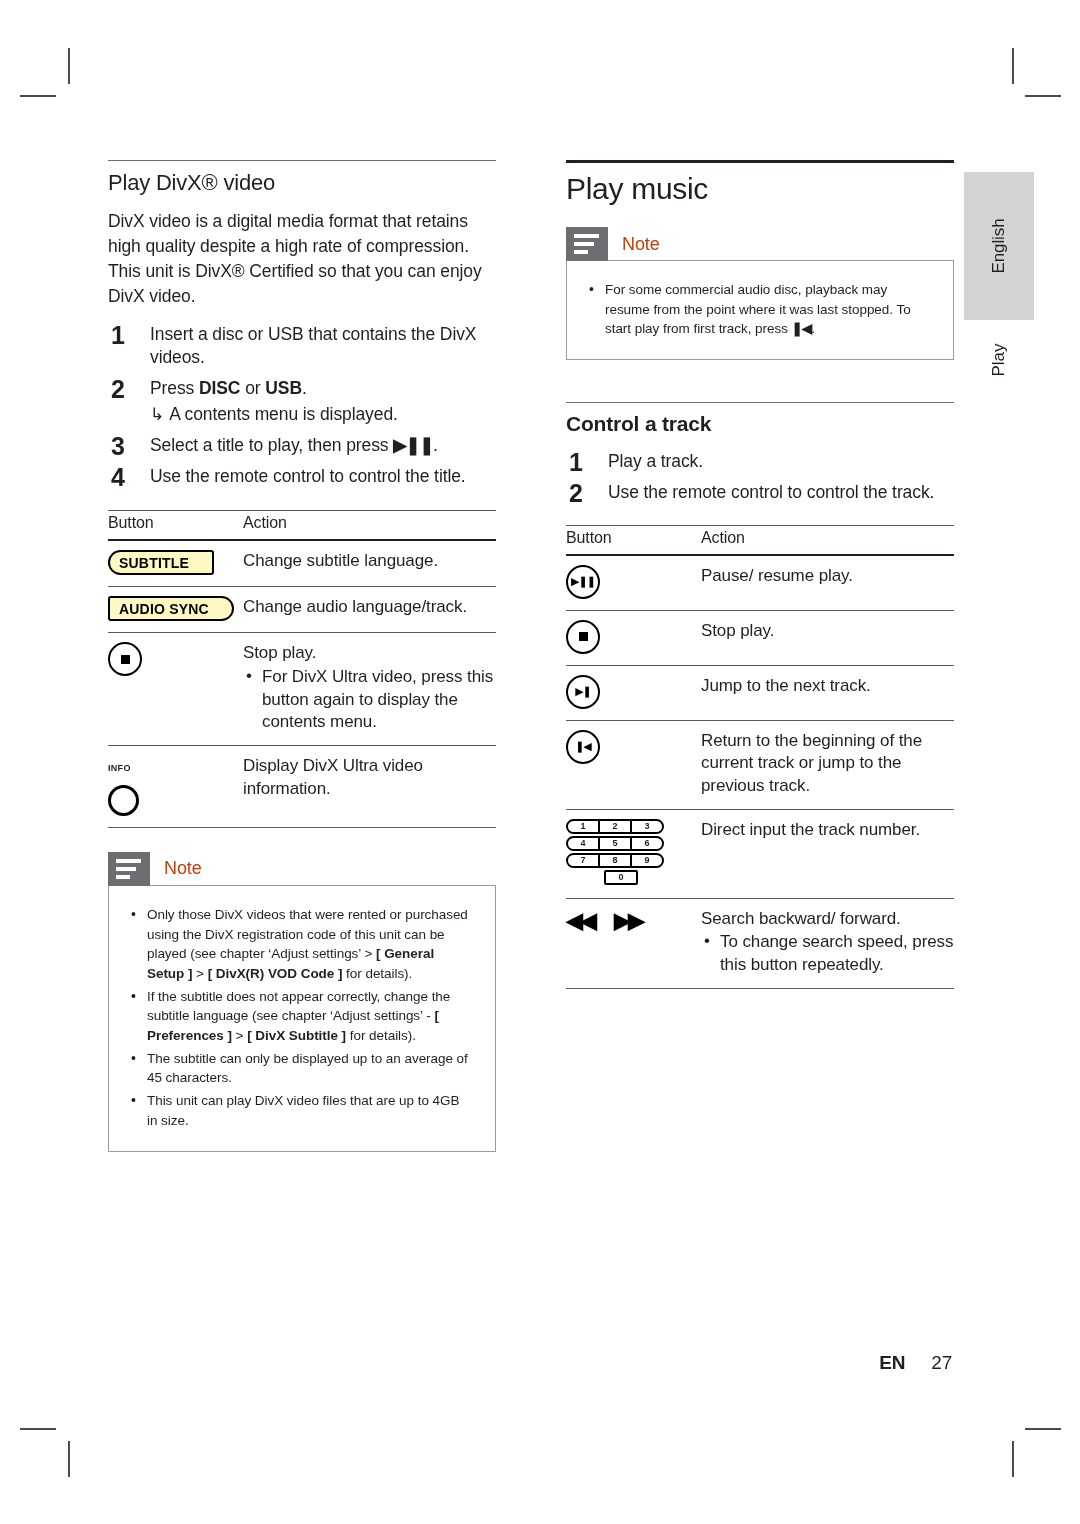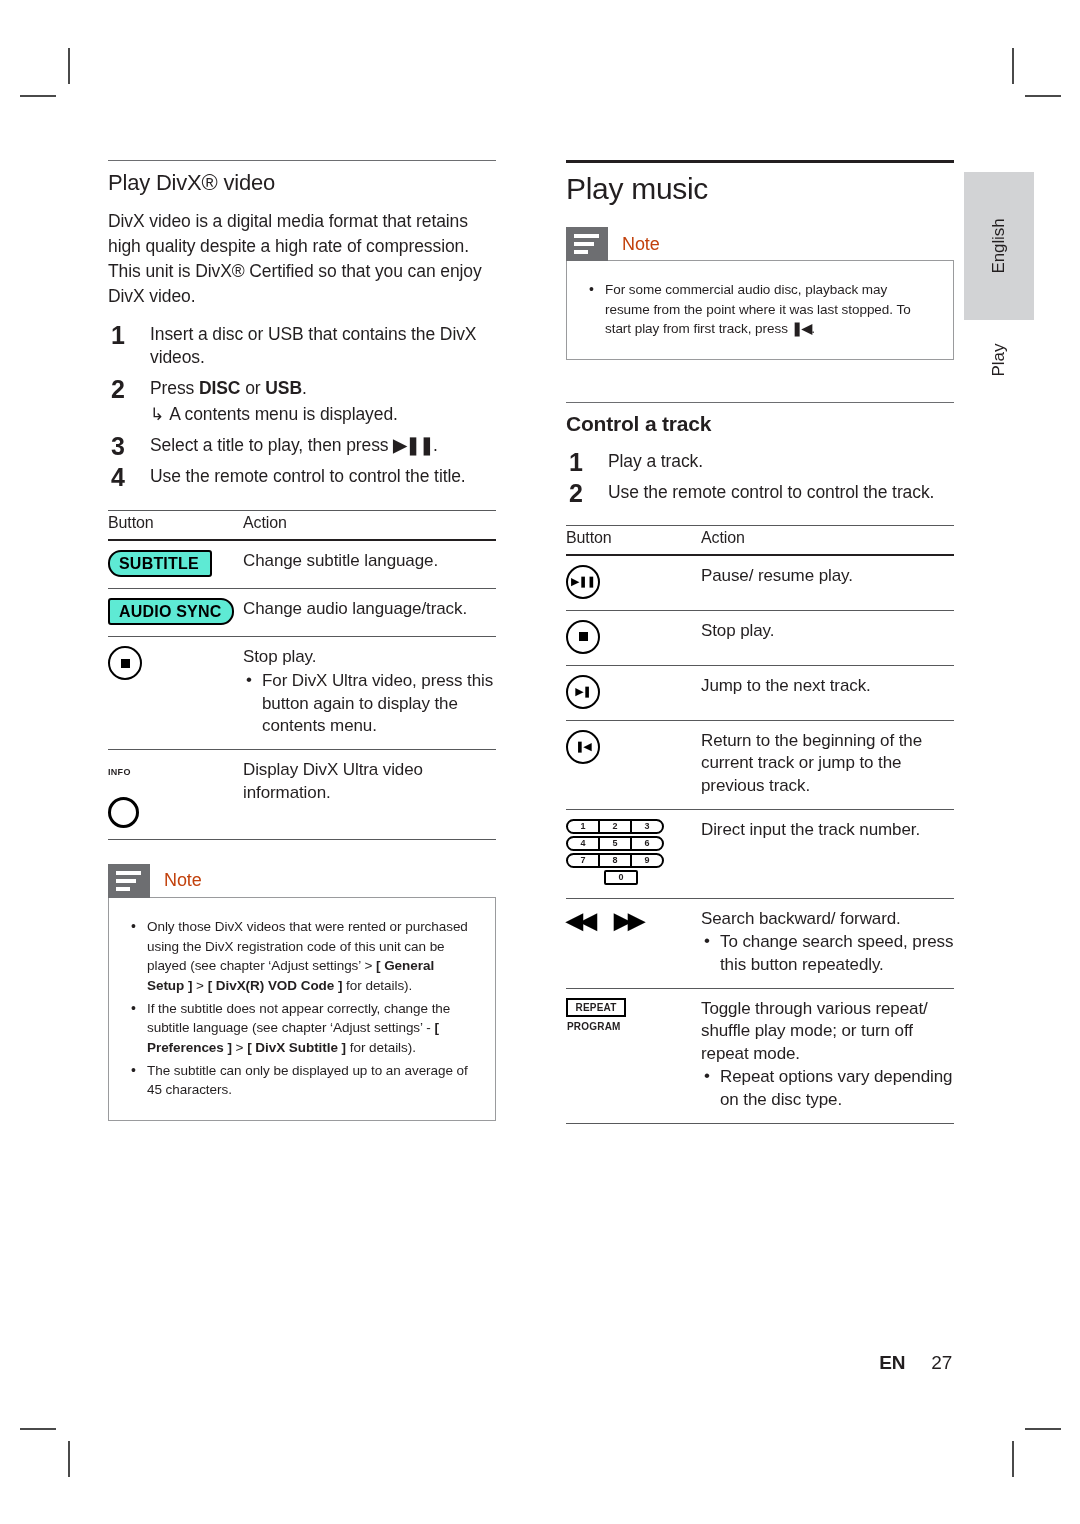--- a/index.html
+++ b/index.html
@@ -183,26 +183,26 @@
     content: "•";
     position: absolute;
     left: 3px;
     top: -1px;
   }
 
   
   .key-pill {
     display: inline-block;
     border: 2.5px solid #000;
-    font-size: 16px;
+    font-size: 14px;
     font-weight: bold;
     letter-spacing: 0.2px;
-    padding: 4px 11px 3px 9px;
+    padding: 4px 23px 3px 9px;
     line-height: 1;
-    background: #5eead4;
+    background: #fef9c3;
     color: #000;
   }
   .key-pill.round-left  { border-radius: 13px 3px 3px 13px; }
   .key-pill.round-right { border-radius: 3px 13px 13px 3px; }
 
   .key-circle {
     width: 34px; height: 34px;
     border: 2.5px solid #000;
     border-radius: 50%;
     display: flex;
@@ -212,21 +212,21 @@
     background: #fff;
   }
   .key-circle .sq { width: 9px; height: 9px; background: #000; }
   .key-circle .glyph { font-size: 11px; line-height: 1; color: #000; letter-spacing: -1px; }
 
   .info-key { width: 42px; }
   .info-key .lbl {
     font-size: 9px;
     font-weight: bold;
     letter-spacing: 0.3px;
-    margin-bottom: 18px;
+    margin-bottom: 10px;
   }
   .info-key .ring {
     width: 31px; height: 31px;
     border: 3px solid #000;
     border-radius: 50%;
     box-sizing: border-box;
   }
 
   .search-arrows {
     font-size: 22px;
@@ -426,20 +426,21 @@
             <i></i>
             <i></i>
           </div>
         <div class="note-title">Note</div>
       </div>
       <div class="note-body">
         <ul>
           <li><span>Only those DivX videos that were rented or purchased using the DivX registration code of this unit can be played (see chapter ‘Adjust settings’ &gt; </span><b>[ General Setup ]</b><span> &gt; </span><b>[ DivX(R) VOD Code ]</b><span> for details).</span></li>
           <li><span>If the subtitle does not appear correctly, change the subtitle language (see chapter ‘Adjust settings’ - </span><b>[ Preferences ]</b><span> &gt; </span><b>[ DivX Subtitle ]</b><span> for details).</span></li>
           <li>The subtitle can only be displayed up to an average of 45 characters.</li>
+          <li>This unit can play DivX video files that are up to 4GB in size.</li>
         </ul>
       </div>
     </div>
 
   </div>
 
   <div class="col col-right">
 
     <div class="rule-heavy"></div>
     <h1 class="chapter">Play music</h1>
@@ -551,34 +552,20 @@
           <td class="c-btn">
             <span class="search-arrows"><b>◀◀</b><span class="gap"> </span><b>▶▶</b></span>
           </td>
           <td>
             <span>Search backward/ forward.</span>
             <ul class="act-sub">
               <li>To change search speed, press this button repeatedly.</li>
             </ul>
           </td>
         </tr>
-        <tr>
-          <td class="c-btn">
-            <div class="repeat-key">
-              <div class="rbox">REPEAT</div>
-              <div class="rsub">PROGRAM</div>
-            </div>
-          </td>
-          <td>
-            <span>Toggle through various repeat/ shuffle play mode; or turn off repeat mode.</span>
-            <ul class="act-sub">
-              <li>Repeat options vary depending on the disc type.</li>
-            </ul>
-          </td>
-        </tr>
       </tbody>
       <tfoot>
         <tr>
             <td colspan="2"></td>
           </tr>
       </tfoot>
     </table>
 
   </div>
 

